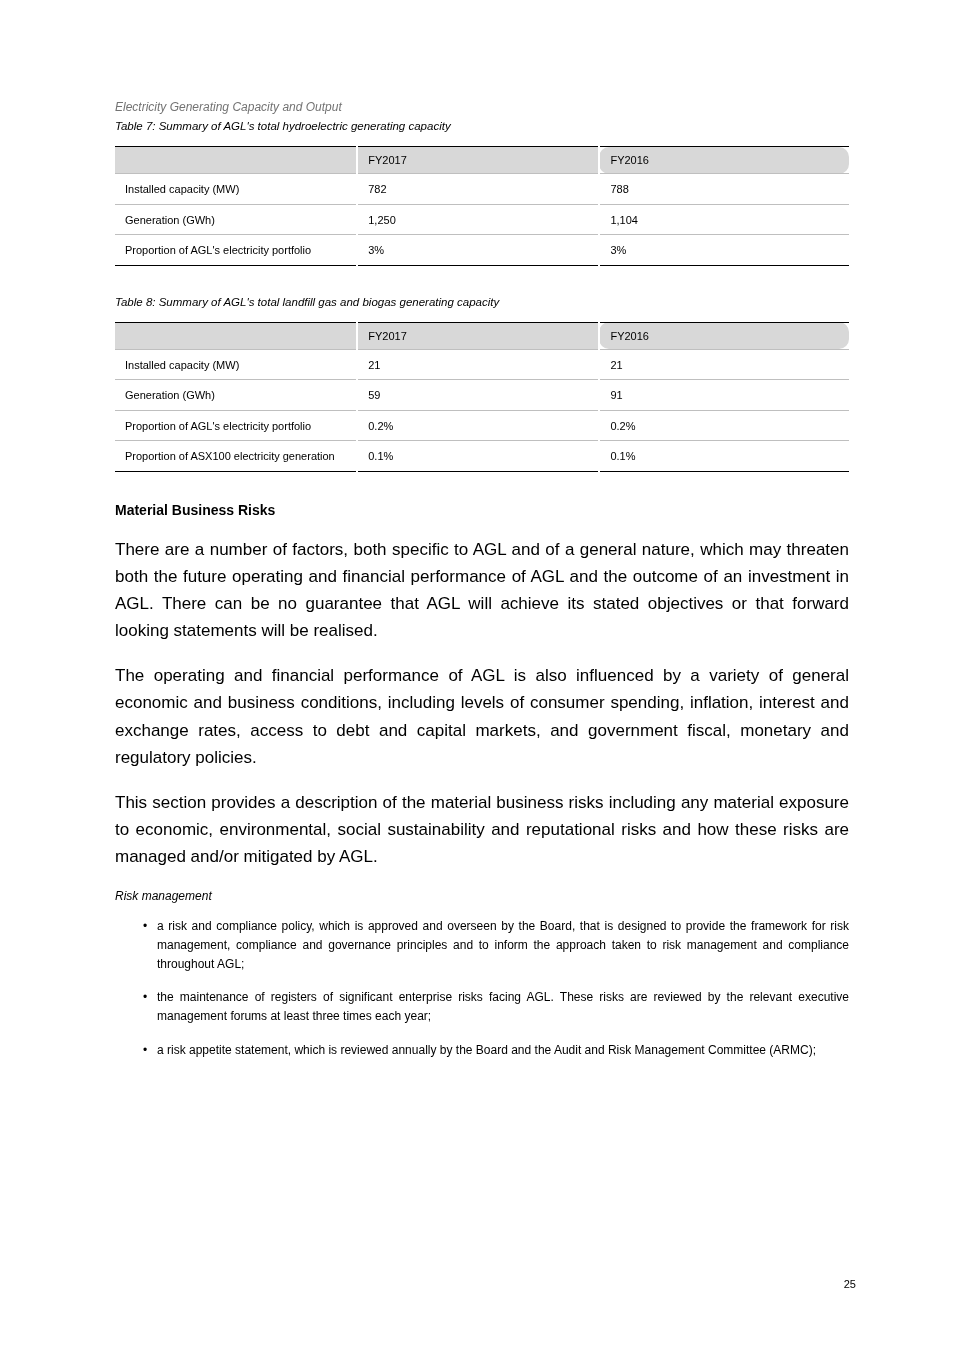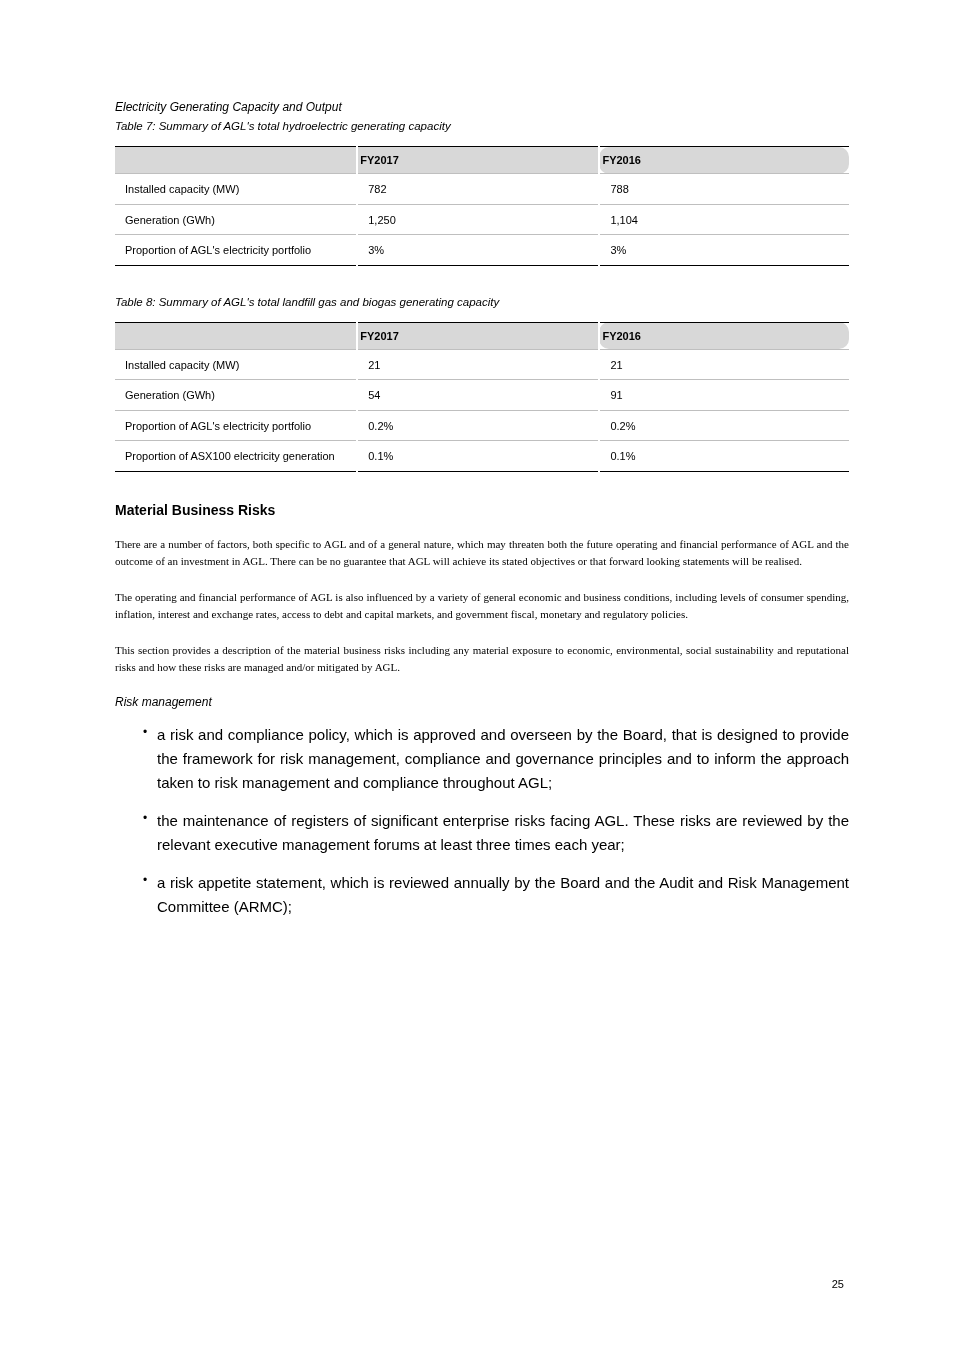--- a/index.html
+++ b/index.html
@@ -11,39 +11,39 @@
     color: #000;
     position: relative;
   }
   .page {
     padding: 100px 105px 0 115px;
   }
   .section-heading {
     font-size: 12px;
     font-style: italic;
     margin-bottom: 6px;
-    color: #000000;
+    color: #737373;
   }
   .table-caption {
     font-size: 11.5px;
     font-style: italic;
     margin-bottom: 14px;
     color: #000;
   }
   table {
     width: 100%;
     border-collapse: collapse;
     font-size: 11px;
     margin-bottom: 30px;
   }
   thead th {
     background: #d8d8d8;
-    font-weight: bold;
+    font-weight: normal;
     text-align: left;
-    padding: 7px 2px;
+    padding: 7px 10px;
     border-top: 1px solid #000;
     border-bottom: 1px solid #bfbfbf;
     border-left: 2px solid #fff;
     border-right: 2px solid #fff;
   }
   thead th:first-child { border-left: none; }
   thead th:last-child { border-right: none; border-radius: 10px; }
   tbody td {
     padding: 7px 10px 6px 10px;
     border-bottom: 1px solid #bfbfbf;
@@ -58,54 +58,53 @@
   .col1 { width: 33%; }
   .col2 { width: 33%; }
   .col3 { width: 34%; }
   .section-title {
     font-size: 14px;
     font-weight: bold;
     margin-top: 10px;
     margin-bottom: 18px;
   }
   .para {
-    font-size: 11px;
+    font-size: 17px;
     line-height: 1.6;
     text-align: justify;
     margin-bottom: 18px;
-    font-family: Liberation Serif, serif;
   }
   .sub-heading {
     font-size: 12px;
     font-style: italic;
     margin-bottom: 14px;
   }
   ul.bullet-list {
     list-style: none;
     padding-left: 28px;
-    font-size: 15px;
+    font-size: 12px;
     line-height: 1.6;
   }
   ul.bullet-list li {
     position: relative;
     margin-bottom: 14px;
     text-align: justify;
     padding-left: 14px;
   }
   ul.bullet-list li::before {
     content: "•";
     position: absolute;
     left: 0;
     top: 0;
     font-size: 12px;
   }
   .page-num {
     position: absolute;
     bottom: 60px;
-    right: 110px;
+    right: 98px;
     font-size: 11px;
   }
 </style>
 </head>
 <body>
 
 <div class="page">
 
   <div class="section-heading">Electricity Generating Capacity and Output</div>
   <div class="table-caption">Table 7: Summary of AGL's total hydroelectric generating capacity</div>
@@ -158,21 +157,21 @@
       </tr>
     </thead>
     <tbody>
       <tr>
         <td>Installed capacity (MW)</td>
         <td>21</td>
         <td>21</td>
       </tr>
       <tr>
         <td>Generation (GWh)</td>
-        <td>54</td>
+        <td>59</td>
         <td>91</td>
       </tr>
       <tr>
         <td>Proportion of AGL's electricity portfolio</td>
         <td>0.2%</td>
         <td>0.2%</td>
       </tr>
       <tr>
         <td>Proportion of ASX100 electricity generation</td>
         <td>0.1%</td>

